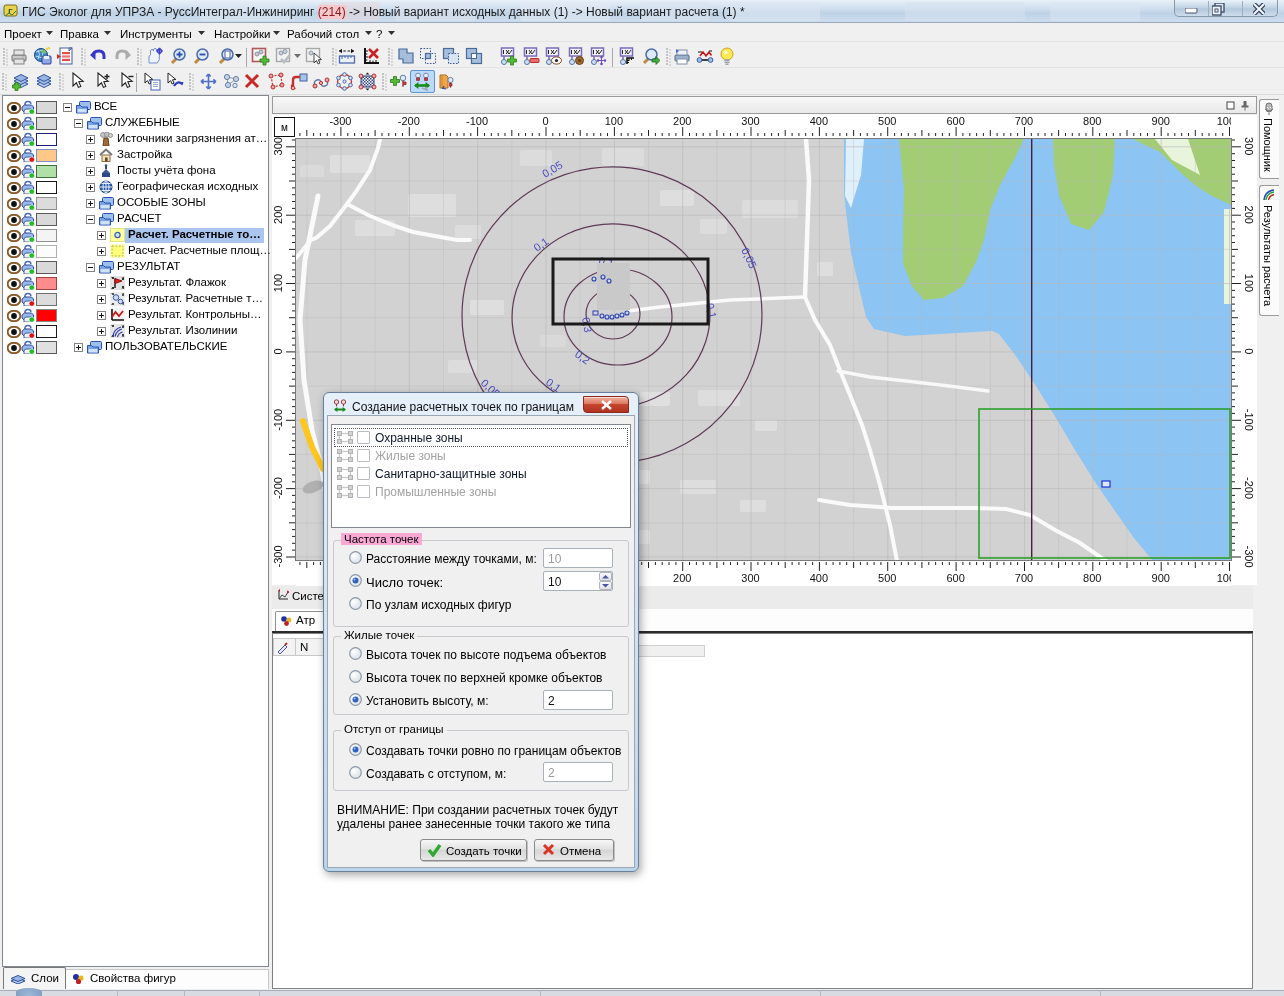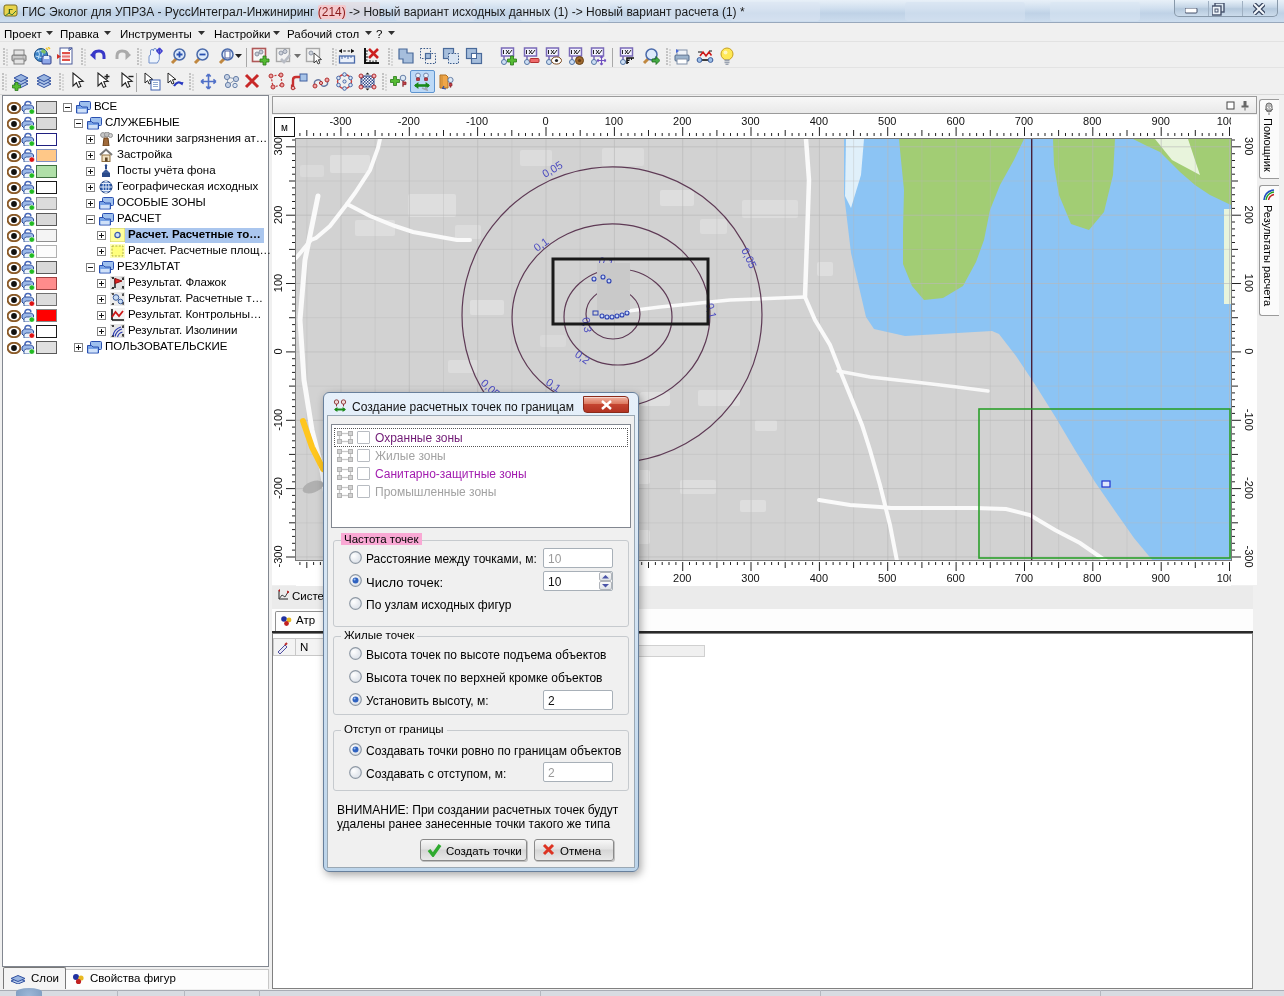--- a/index.html
+++ b/index.html
@@ -1497,39 +1497,39 @@
     <div class="abs" style="left:327px;top:415px;width:308px;height:453px;background:#f0f0f0;border:1px solid #9aa8b4"></div>
     <div class="abs" style="left:331px;top:424px;width:300px;height:104px;background:#fff;border:1px solid #828790"></div>
     <svg class="abs" style="left:337px;top:431px;" width="16" height="13">
       <rect x="2.5" y="2.5" width="11" height="8" fill="none" stroke="#c8c8c8" stroke-width="1.3"></rect>
       <rect x="0.5" y="0.5" width="4" height="4" fill="#d2d2d2" stroke="#b2b2b2"></rect>
       <rect x="11.5" y="0.5" width="4" height="4" fill="#d2d2d2" stroke="#b2b2b2"></rect>
       <rect x="0.5" y="8.5" width="4" height="4" fill="#d2d2d2" stroke="#b2b2b2"></rect>
       <rect x="11.5" y="8.5" width="4" height="4" fill="#d2d2d2" stroke="#b2b2b2"></rect>
     </svg>
     <div class="abs" style="left:357px;top:431px;width:13px;height:13px;background:#fff;border:1px solid #b8bcc2;border-radius:1px"></div>
-    <div class="t" style="left:375px;top:431px;color:#701a75;font-size:12px">Охранные зоны</div>
+    <div class="t" style="left:375px;top:431px;color:#0f172a;font-size:12px">Охранные зоны</div>
     <svg class="abs" style="left:337px;top:449px;" width="16" height="13">
       <rect x="2.5" y="2.5" width="11" height="8" fill="none" stroke="#c8c8c8" stroke-width="1.3"></rect>
       <rect x="0.5" y="0.5" width="4" height="4" fill="#d2d2d2" stroke="#b2b2b2"></rect>
       <rect x="11.5" y="0.5" width="4" height="4" fill="#d2d2d2" stroke="#b2b2b2"></rect>
       <rect x="0.5" y="8.5" width="4" height="4" fill="#d2d2d2" stroke="#b2b2b2"></rect>
       <rect x="11.5" y="8.5" width="4" height="4" fill="#d2d2d2" stroke="#b2b2b2"></rect>
     </svg>
     <div class="abs" style="left:357px;top:449px;width:13px;height:13px;background:#fff;border:1px solid #b8bcc2;border-radius:1px"></div>
     <div class="t" style="left:375px;top:449px;color:#a2a2a2;font-size:12px">Жилые зоны</div>
     <svg class="abs" style="left:337px;top:467px;" width="16" height="13">
       <rect x="2.5" y="2.5" width="11" height="8" fill="none" stroke="#c8c8c8" stroke-width="1.3"></rect>
       <rect x="0.5" y="0.5" width="4" height="4" fill="#d2d2d2" stroke="#b2b2b2"></rect>
       <rect x="11.5" y="0.5" width="4" height="4" fill="#d2d2d2" stroke="#b2b2b2"></rect>
       <rect x="0.5" y="8.5" width="4" height="4" fill="#d2d2d2" stroke="#b2b2b2"></rect>
       <rect x="11.5" y="8.5" width="4" height="4" fill="#d2d2d2" stroke="#b2b2b2"></rect>
     </svg>
     <div class="abs" style="left:357px;top:467px;width:13px;height:13px;background:#fff;border:1px solid #b8bcc2;border-radius:1px"></div>
-    <div class="t" style="left:375px;top:467px;color:#a21caf;font-size:12px">Санитарно-защитные зоны</div>
+    <div class="t" style="left:375px;top:467px;color:#0f172a;font-size:12px">Санитарно-защитные зоны</div>
     <svg class="abs" style="left:337px;top:485px;" width="16" height="13">
       <rect x="2.5" y="2.5" width="11" height="8" fill="none" stroke="#c8c8c8" stroke-width="1.3"></rect>
       <rect x="0.5" y="0.5" width="4" height="4" fill="#d2d2d2" stroke="#b2b2b2"></rect>
       <rect x="11.5" y="0.5" width="4" height="4" fill="#d2d2d2" stroke="#b2b2b2"></rect>
       <rect x="0.5" y="8.5" width="4" height="4" fill="#d2d2d2" stroke="#b2b2b2"></rect>
       <rect x="11.5" y="8.5" width="4" height="4" fill="#d2d2d2" stroke="#b2b2b2"></rect>
     </svg>
     <div class="abs" style="left:357px;top:485px;width:13px;height:13px;background:#fff;border:1px solid #b8bcc2;border-radius:1px"></div>
     <div class="t" style="left:375px;top:485px;color:#a2a2a2;font-size:12px">Промышленные зоны</div>
     <div class="abs" style="left:334px;top:428px;width:294px;height:19px;border:1px dotted #555"></div>

